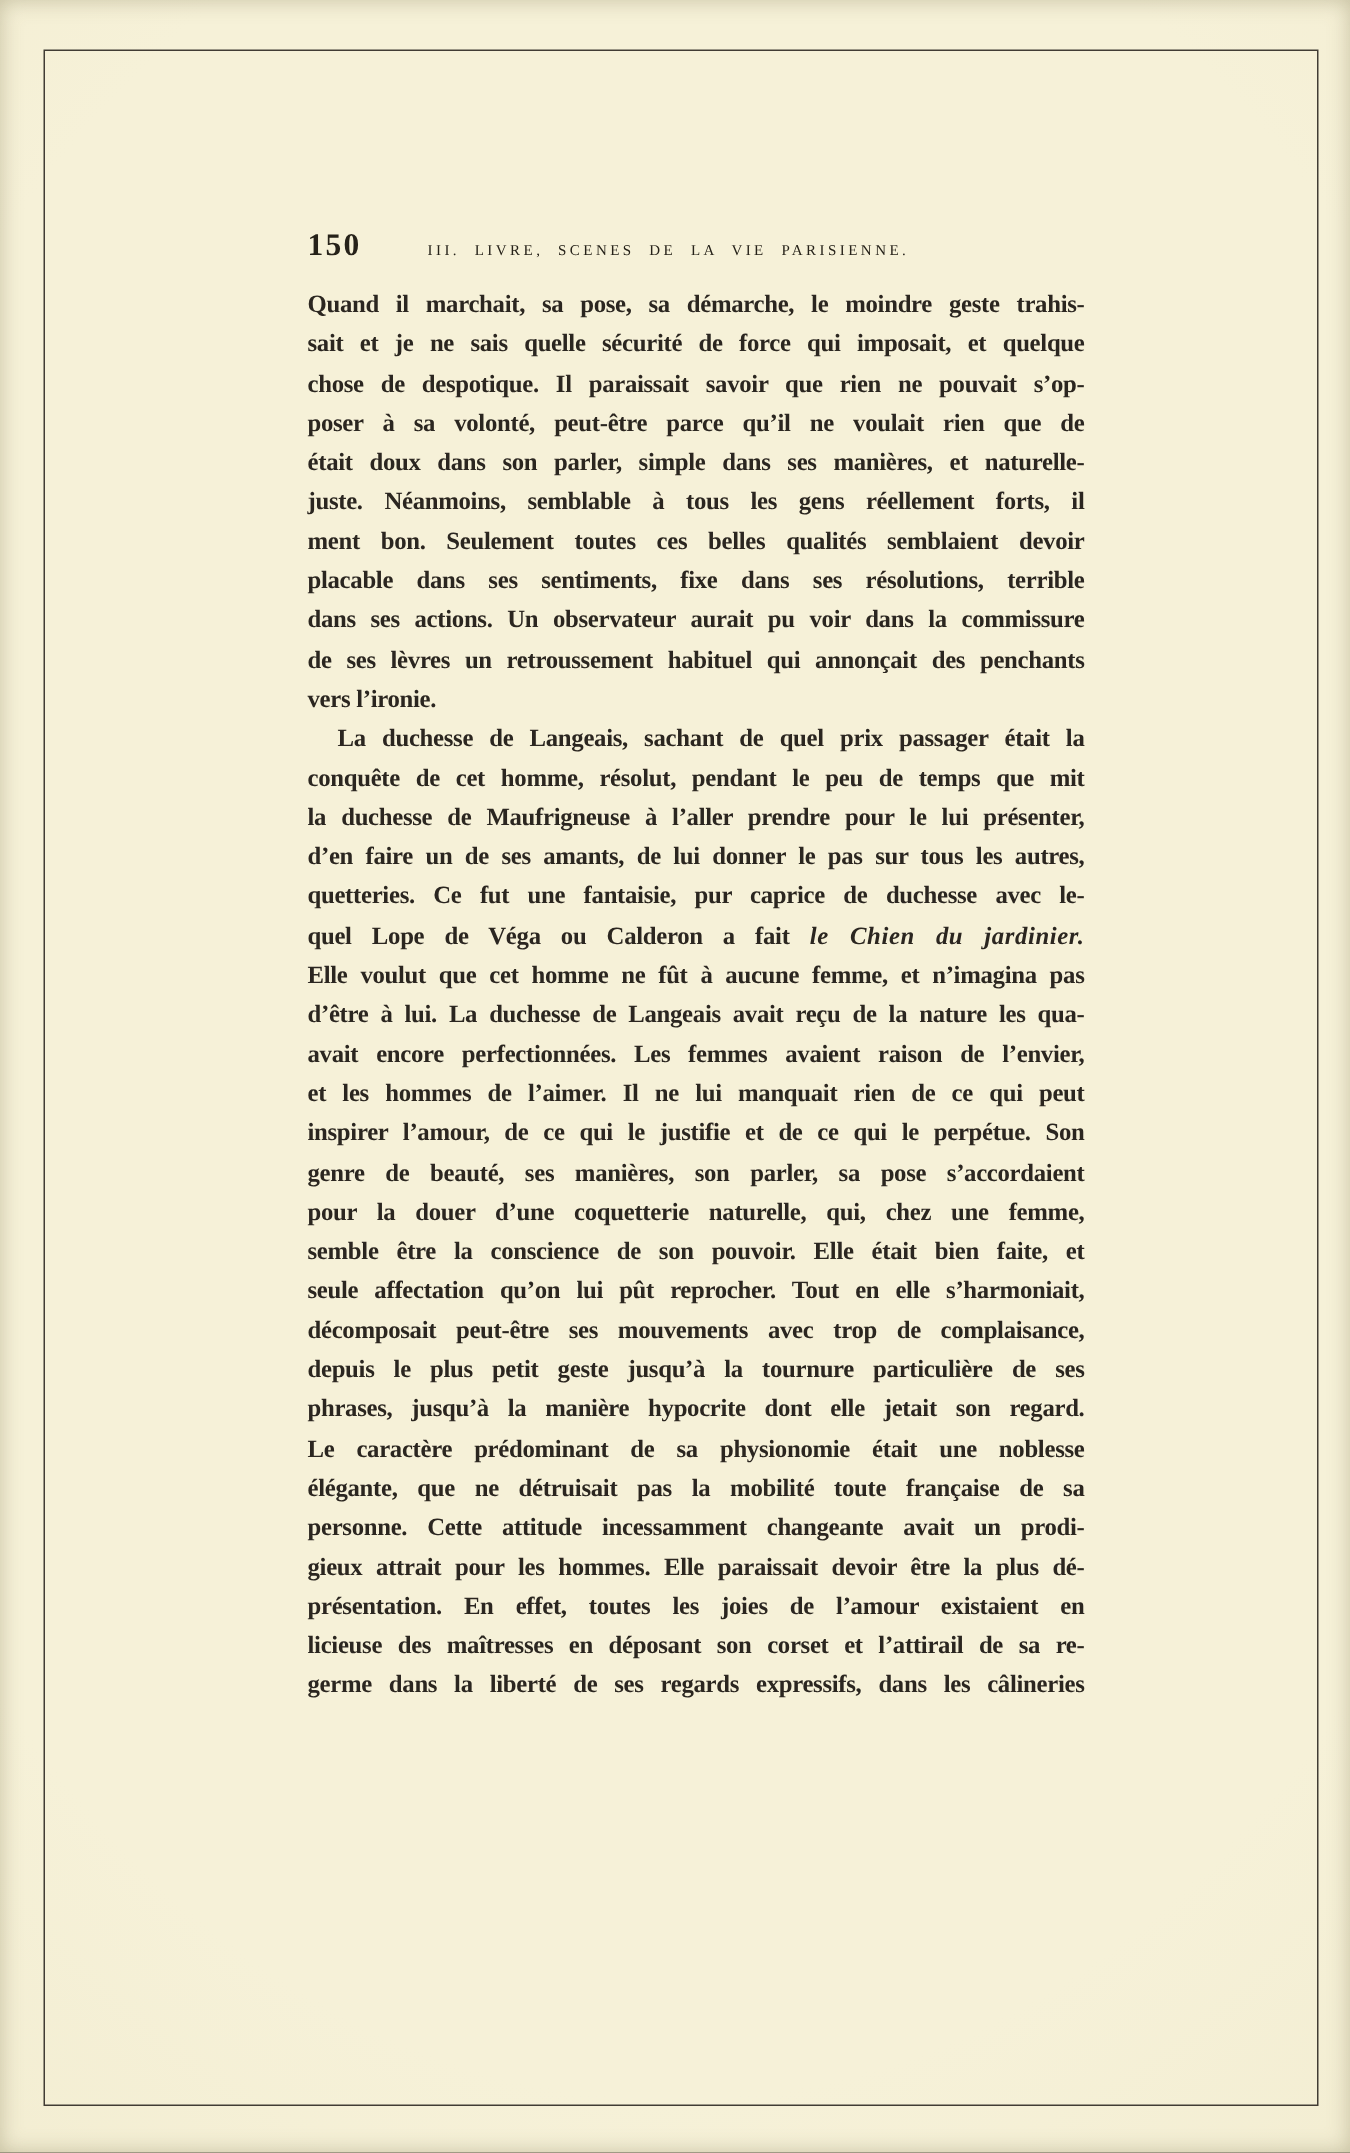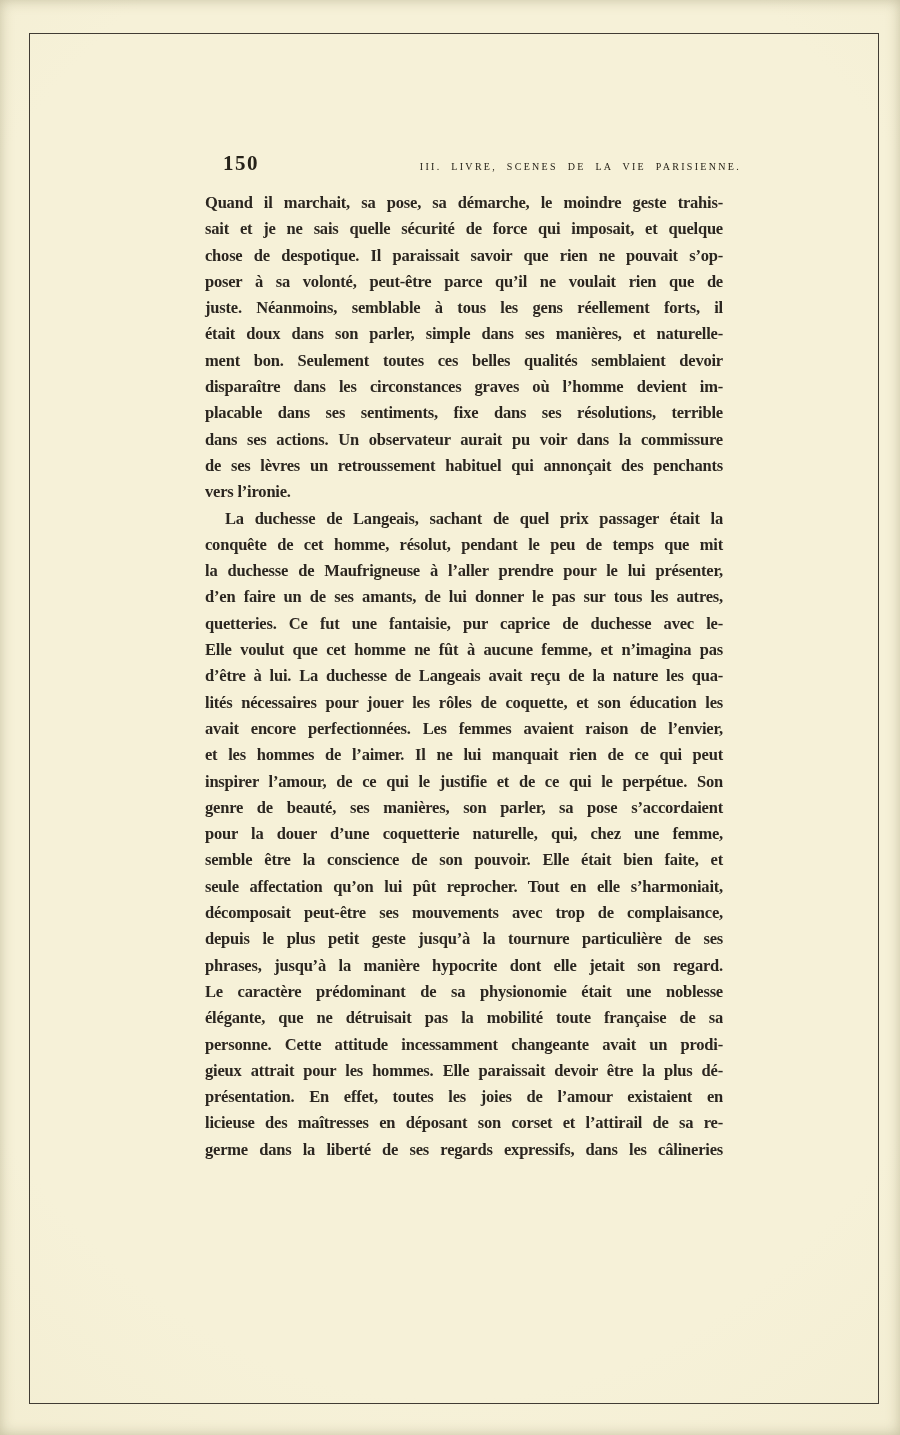--- a/index.html
+++ b/index.html
@@ -22,27 +22,26 @@
     position: absolute;
     left: 29px;
     top: 33px;
     right: 21px;
     bottom: 31px;
     border: 1.5px solid #413c34;
     pointer-events: none;
   }
   .header {
     position: absolute;
-    left: 223px;
+    left: 205px;
     top: 151px;
     width: 518px;
     display: flex;
     align-items: baseline;
     white-space: nowrap;
-    justify-content: space-between;
   }
   .pagenum {
     font-size: 21px;
     font-weight: 600;
     letter-spacing: 1.5px;
     color: #262219;
   }
   .running {
     margin-left: 44px;
     font-size: 10px;
@@ -87,36 +86,35 @@
   <div class="header">
     <span class="pagenum">150</span>
     <span class="running">III. LIVRE, SCENES DE LA VIE PARISIENNE.</span>
   </div>
 
   <div class="body">
       <div class="line"><span>Quand il marchait, sa pose, sa démarche, le moindre geste trahis-</span></div>
       <div class="line"><span>sait et je ne sais quelle sécurité de force qui imposait, et quelque</span></div>
       <div class="line"><span>chose de despotique. Il paraissait savoir que rien ne pouvait s’op-</span></div>
       <div class="line"><span>poser à sa volonté, peut-être parce qu’il ne voulait rien que de</span></div>
+      <div class="line"><span>était doux dans son parler, simple dans ses manières, et naturelle-</span></div>
       <div class="line"><span>juste. Néanmoins, semblable à tous les gens réellement forts, il</span></div>
-      <div class="line"><span>était doux dans son parler, simple dans ses manières, et naturelle-</span></div>
       <div class="line"><span>ment bon. Seulement toutes ces belles qualités semblaient devoir</span></div>
-      <div class="line"><span>disparaître dans les circonstances graves où l’homme devient im-</span></div>
       <div class="line"><span>placable dans ses sentiments, fixe dans ses résolutions, terrible</span></div>
       <div class="line"><span>dans ses actions. Un observateur aurait pu voir dans la commissure</span></div>
       <div class="line"><span>de ses lèvres un retroussement habituel qui annonçait des penchants</span></div>
       <div class="line short"><span>vers l’ironie.</span></div>
       <div class="line indent"><span>La duchesse de Langeais, sachant de quel prix passager était la</span></div>
       <div class="line"><span>conquête de cet homme, résolut, pendant le peu de temps que mit</span></div>
       <div class="line"><span>la duchesse de Maufrigneuse à l’aller prendre pour le lui présenter,</span></div>
       <div class="line"><span>d’en faire un de ses amants, de lui donner le pas sur tous les autres,</span></div>
       <div class="line"><span>quetteries. Ce fut une fantaisie, pur caprice de duchesse avec le-</span></div>
+      <div class="line"><span>quel Lope de Véga ou Calderon a fait </span><span class="italic">le Chien du jardinier.</span></div>
       <div class="line"><span>Elle voulut que cet homme ne fût à aucune femme, et n’imagina pas</span></div>
       <div class="line"><span>d’être à lui. La duchesse de Langeais avait reçu de la nature les qua-</span></div>
-      <div class="line"><span>lités nécessaires pour jouer les rôles de coquette, et son éducation les</span></div>
       <div class="line"><span>avait encore perfectionnées. Les femmes avaient raison de l’envier,</span></div>
       <div class="line"><span>et les hommes de l’aimer. Il ne lui manquait rien de ce qui peut</span></div>
       <div class="line"><span>inspirer l’amour, de ce qui le justifie et de ce qui le perpétue. Son</span></div>
       <div class="line"><span>genre de beauté, ses manières, son parler, sa pose s’accordaient</span></div>
       <div class="line"><span>pour la douer d’une coquetterie naturelle, qui, chez une femme,</span></div>
       <div class="line"><span>semble être la conscience de son pouvoir. Elle était bien faite, et</span></div>
       <div class="line"><span>seule affectation qu’on lui pût reprocher. Tout en elle s’harmoniait,</span></div>
       <div class="line"><span>décomposait peut-être ses mouvements avec trop de complaisance,</span></div>
       <div class="line"><span>depuis le plus petit geste jusqu’à la tournure particulière de ses</span></div>
       <div class="line"><span>phrases, jusqu’à la manière hypocrite dont elle jetait son regard.</span></div>

